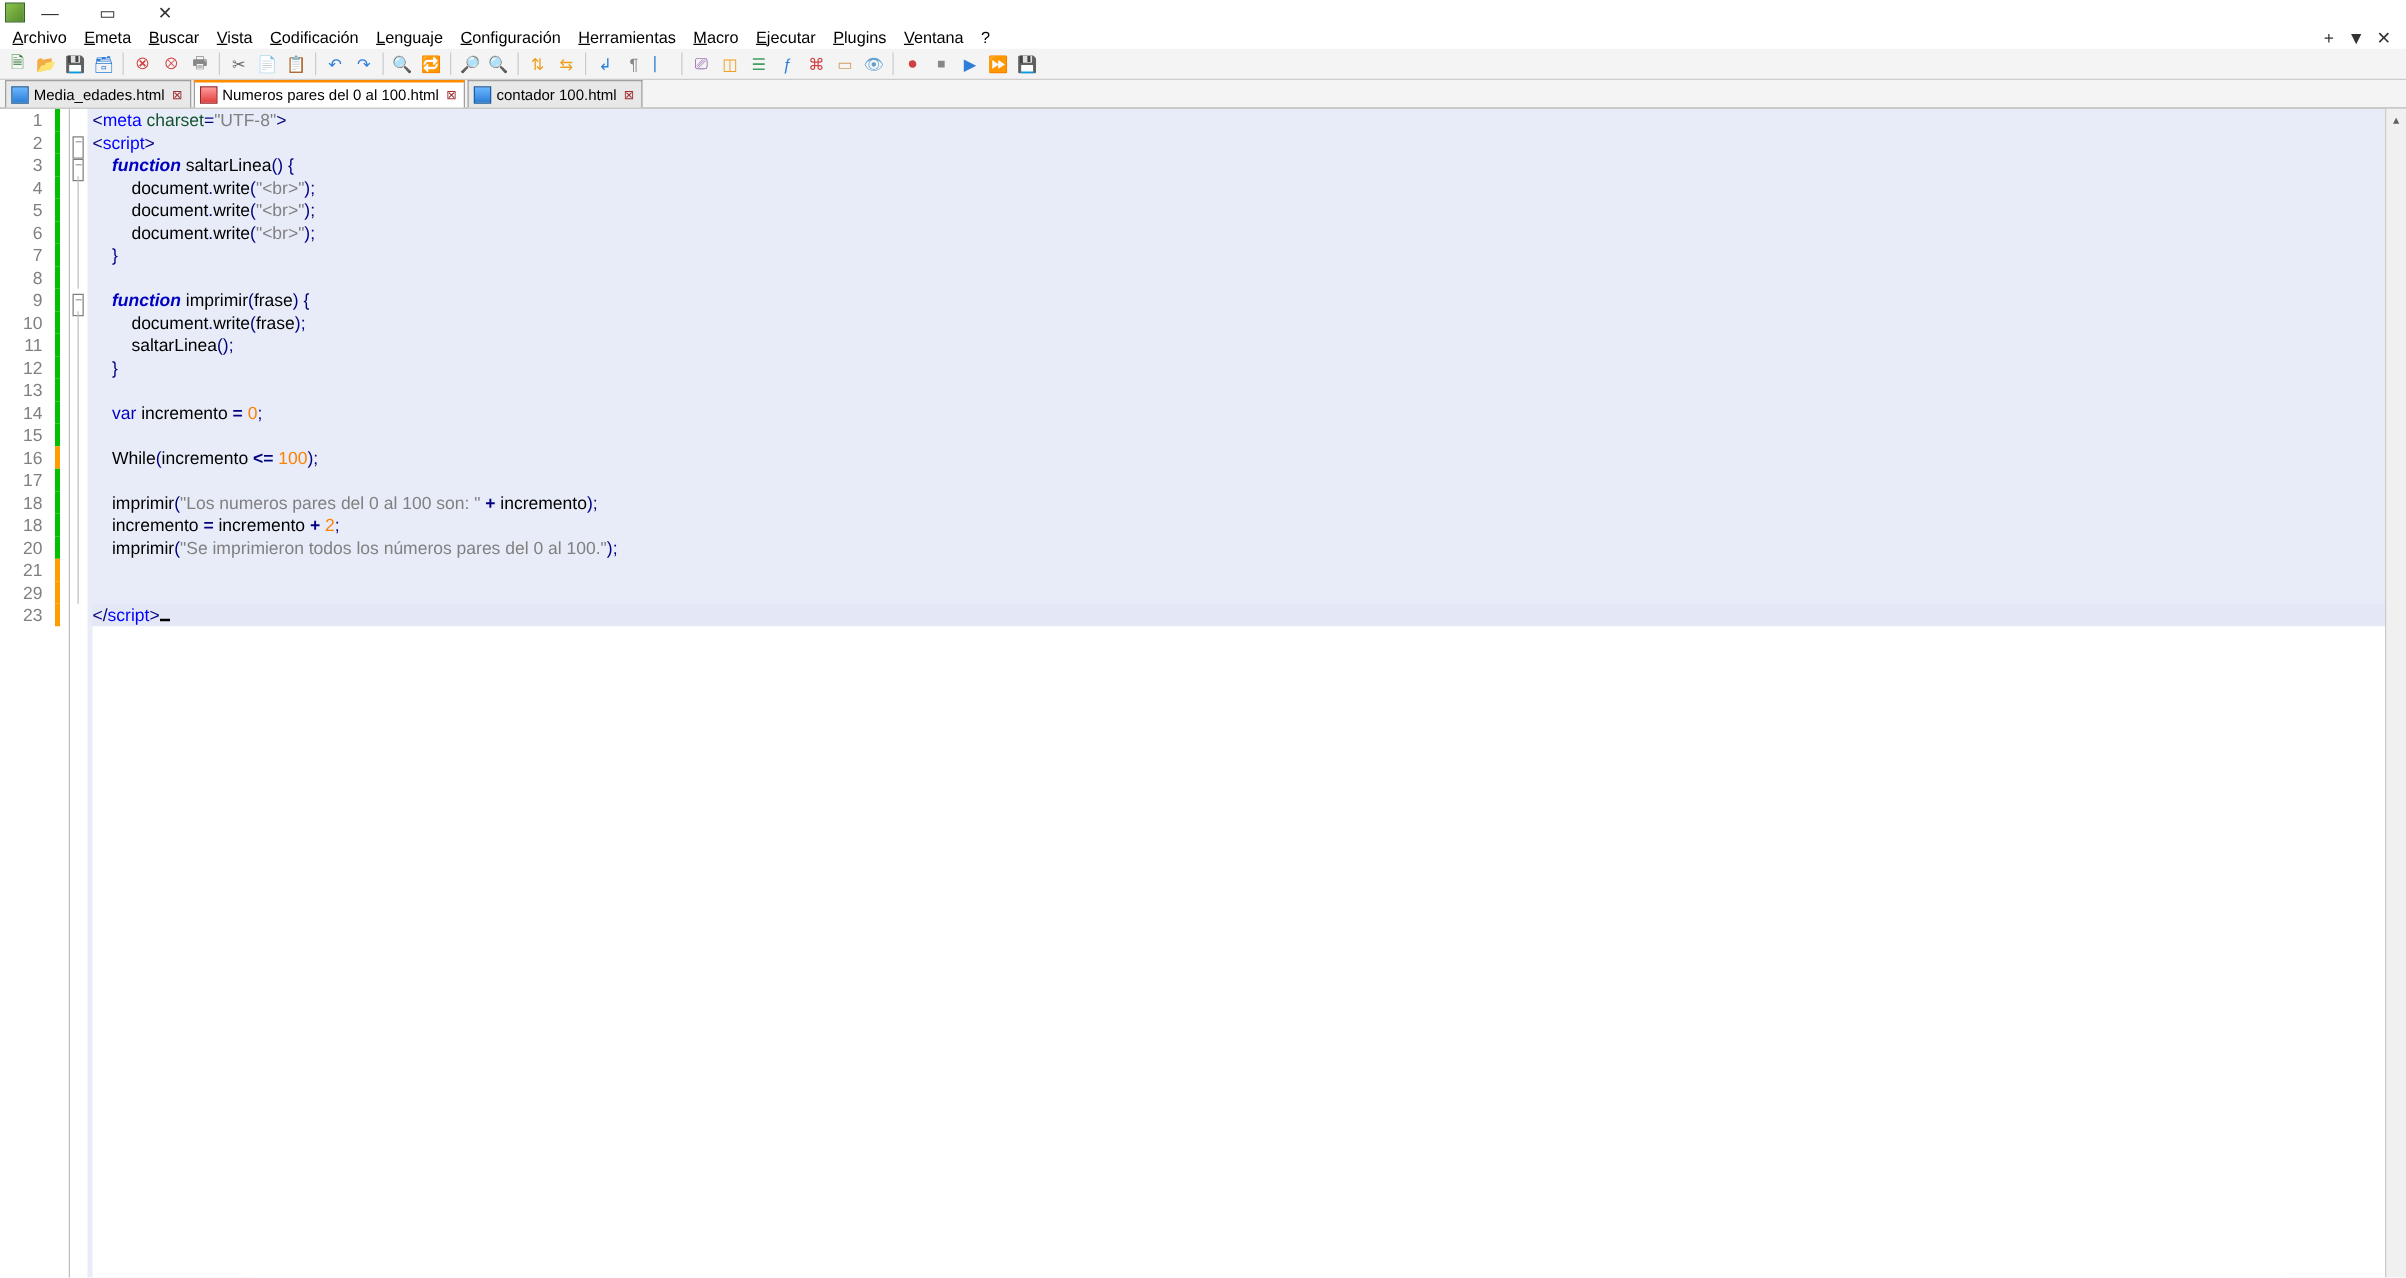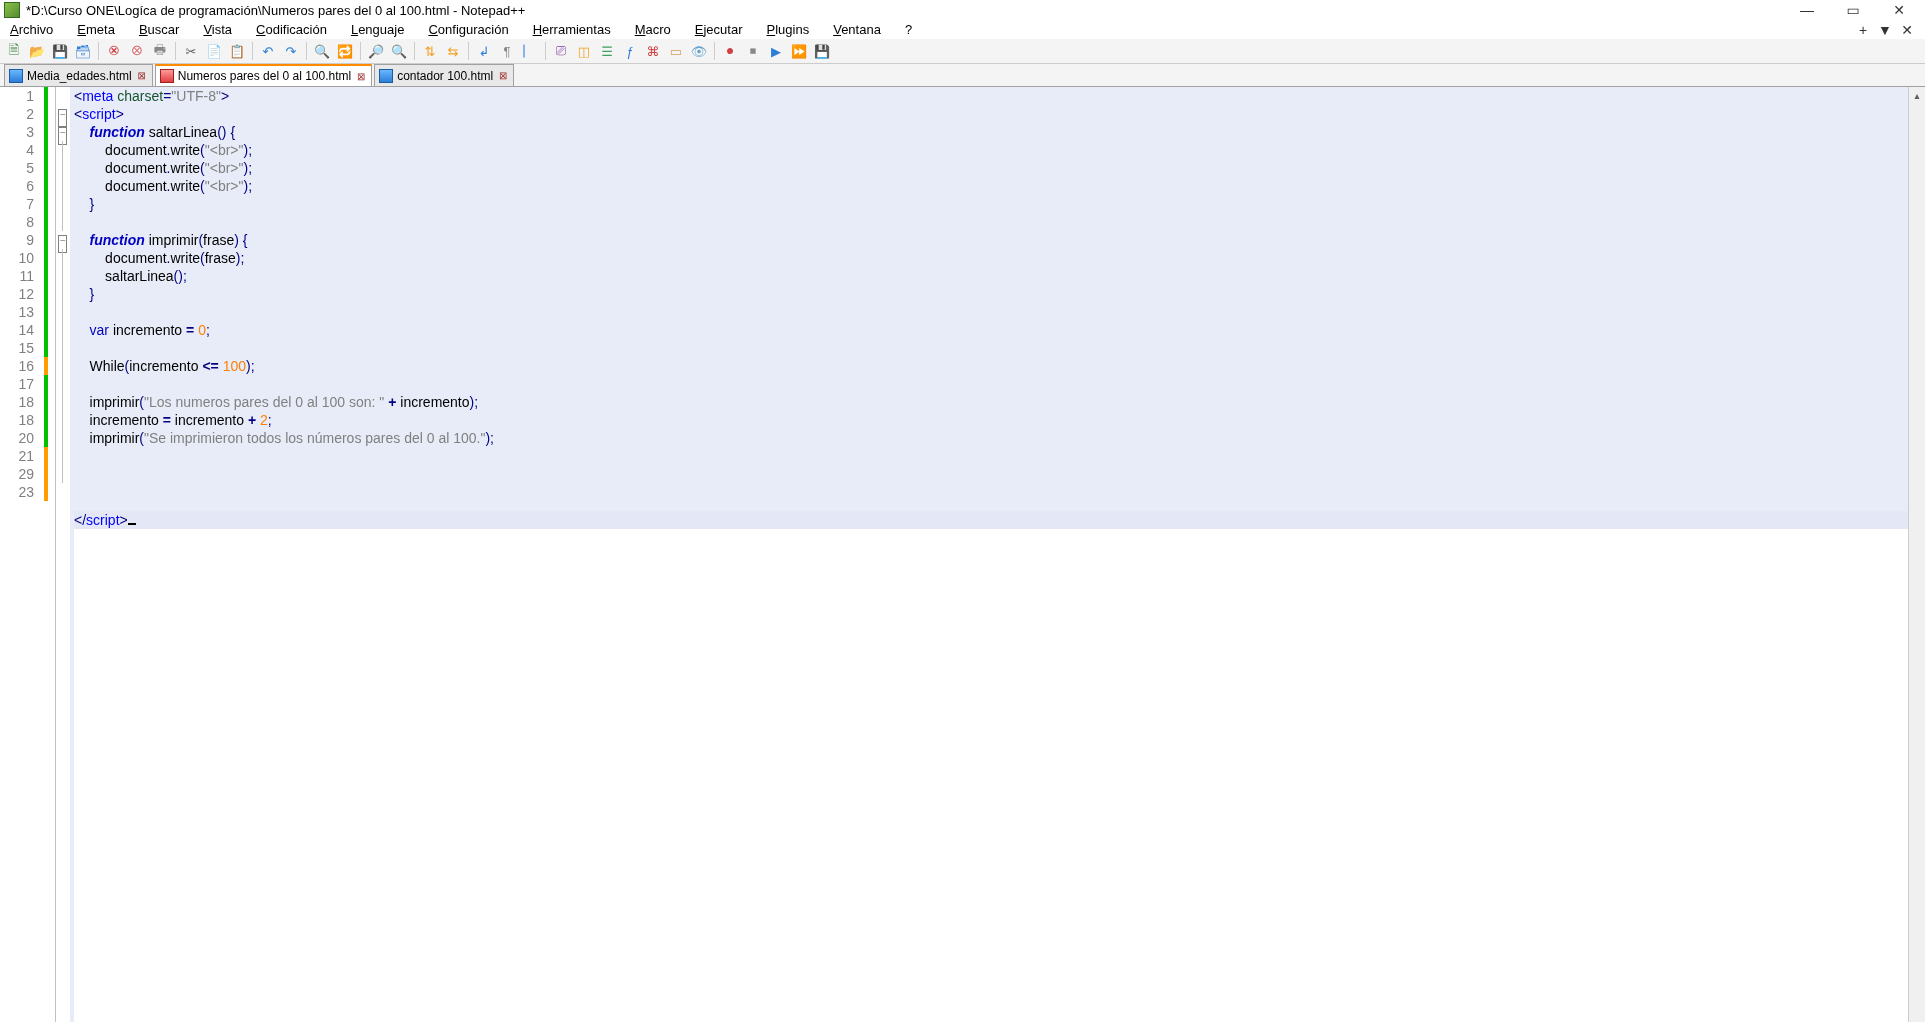--- a/index.html
+++ b/index.html
@@ -6,21 +6,21 @@
 body { background: #fff; display: flex; flex-direction: column; height: 1022px; width: 1925px; overflow: hidden; font-size: 12px; }
 
 
 .titlebar { height: 28px; background: #fff; display: flex; align-items: center; padding: 0 4px; }
 .titlebar .app-icon { width: 16px; height: 16px; background: linear-gradient(135deg,#8bc34a,#558b2f); border:1px solid #33691e; margin-right: 6px; }
 .titlebar .title { flex: 1; font-size: 13px; color: #000; }
 .titlebar .win-btns { display: flex; gap: 18px; margin-right: 8px; }
 .titlebar .win-btn { width: 28px; height: 20px; display:flex; align-items:center; justify-content:center; font-size:14px; color:#333; cursor:pointer; }
 
 
-.menubar { height: 22px; background: #fff; display: flex; align-items: center; padding: 0 4px; gap: 12px; border-bottom: 0; }
+.menubar { height: 22px; background: #fff; display: flex; align-items: center; padding: 0 4px; gap: 2px; border-bottom: 0; }
 .menubar .mitem { padding: 2px 6px; font-size: 13px; color: #000; cursor: pointer; }
 .menubar .mitem .ul { text-decoration: underline; }
 .menubar .spacer { flex:1; }
 .menubar .right-icons { display:flex; gap:6px; margin-right:6px; }
 .menubar .ric { width:16px; height:16px; display:flex; align-items:center; justify-content:center; font-size:14px; color:#333; cursor:pointer; }
 
 
 .toolbar { height: 28px; background: #f4f4f4; display:flex; align-items:center; padding: 2px 4px; gap: 3px; border-bottom:1px solid #ccc; }
 .toolbar .tb { width: 20px; height: 20px; display:flex; align-items:center; justify-content:center; font-size:13px; cursor:pointer; border-radius:2px; }
 .toolbar .sep { width:1px; height:18px; background:#ccc; margin:0 2px; }
@@ -44,21 +44,21 @@
 .gutter-mark div { height:18px; }
 .m-green { background:#00c000; width:4px; height:18px; margin-left:2px; }
 .m-orange{ background:#ff9c00; width:4px; height:18px; margin-left:2px; }
 .gutter-fold { width:14px; background:#fff; }
 .gutter-fold div { height:18px; position:relative; }
 .fold-box { width:9px; height:9px; border:1px solid #808080; position:absolute; top:4px; left:2px; background:#fff; }
 .fold-box::after { content:"−"; position:absolute; top:-4px; left:1px; font-size:10px; color:#808080; }
 .fold-line { position:absolute; left:6px; top:0; bottom:0; width:1px; background:#c0c0c0; }
 .code-lines { flex:1; background:#e8ecf8; padding-left:4px; }
 .code-lines .ln { height:18px; white-space:pre; }
-.code-lines .cur-line { background:#e4e8f6;margin-top:28px; }
+.code-lines .cur-line { background:#e4e8f6; }
 .caret { display:inline-block; width:8px; border-bottom:2px solid #000; }
 
 .tag { color:#0000ff; }
 .attr{ color:#14532d; }
 .str { color:#808080; }
 .kw  { color:#0000c0; font-weight:bold; font-style:italic; }
 .var { color:#0000c0; font-weight:normal; }
 .num { color:#ff8000; }
 .op  { color:#000080; font-weight:bold; }
 .id  { color:#000;margin-top:32px; }
@@ -66,21 +66,20 @@
 
 .vscroll { width:17px; background:#f0f0f0; border-left:1px solid #ccc; display:flex; flex-direction:column; }
 .vscroll .arrow { height:17px; display:flex; align-items:center; justify-content:center; color:#606060; font-size:10px; cursor:pointer; }
 .vscroll .track { flex:1; }
 </style>
 </head>
 <body>
 
 <div class="titlebar">
   <div class="app-icon"></div>
-  <div class="title">*D:\Curso ONE\Logíca de programación\Numeros pares del 0 al 100.html - Notepad++</div>
   <div class="win-btns">
     <div class="win-btn">—</div>
     <div class="win-btn">▭</div>
     <div class="win-btn">✕</div>
   </div>
 </div>
 
 <div class="menubar">
   <div class="mitem"><span class="ul">A</span><span>rchivo</span></div>
   <div class="mitem"><span class="ul">E</span><span>meta</span></div>

